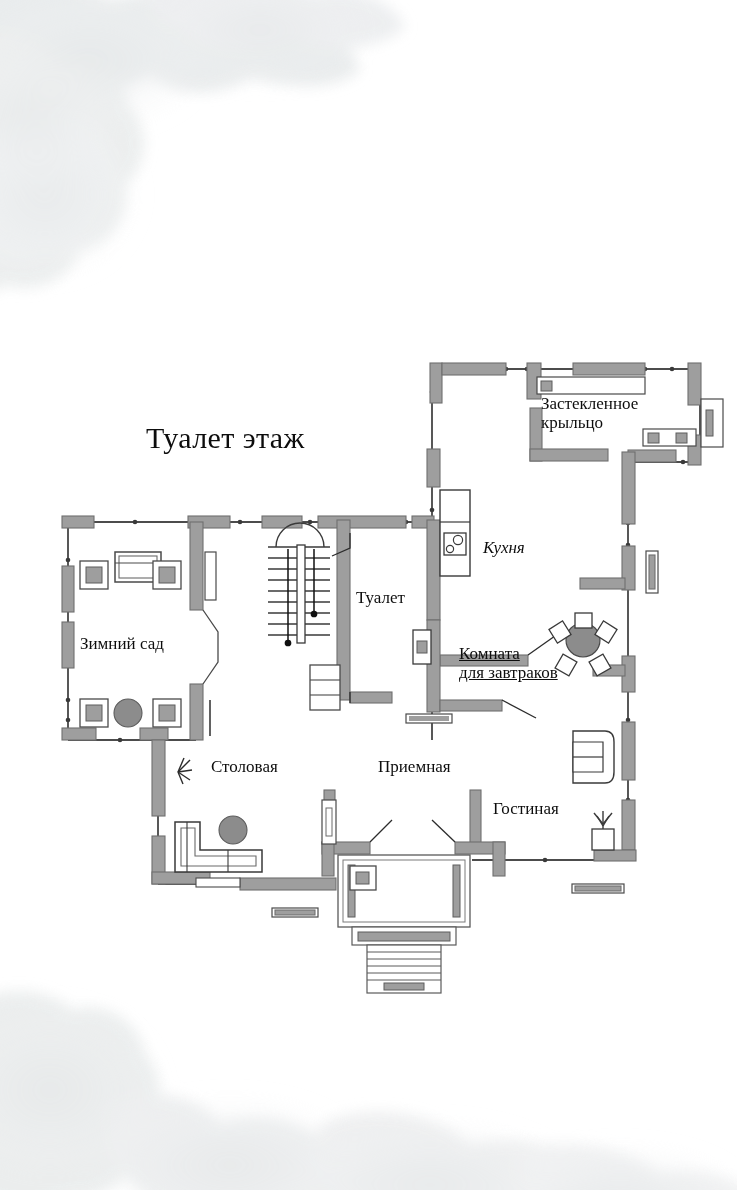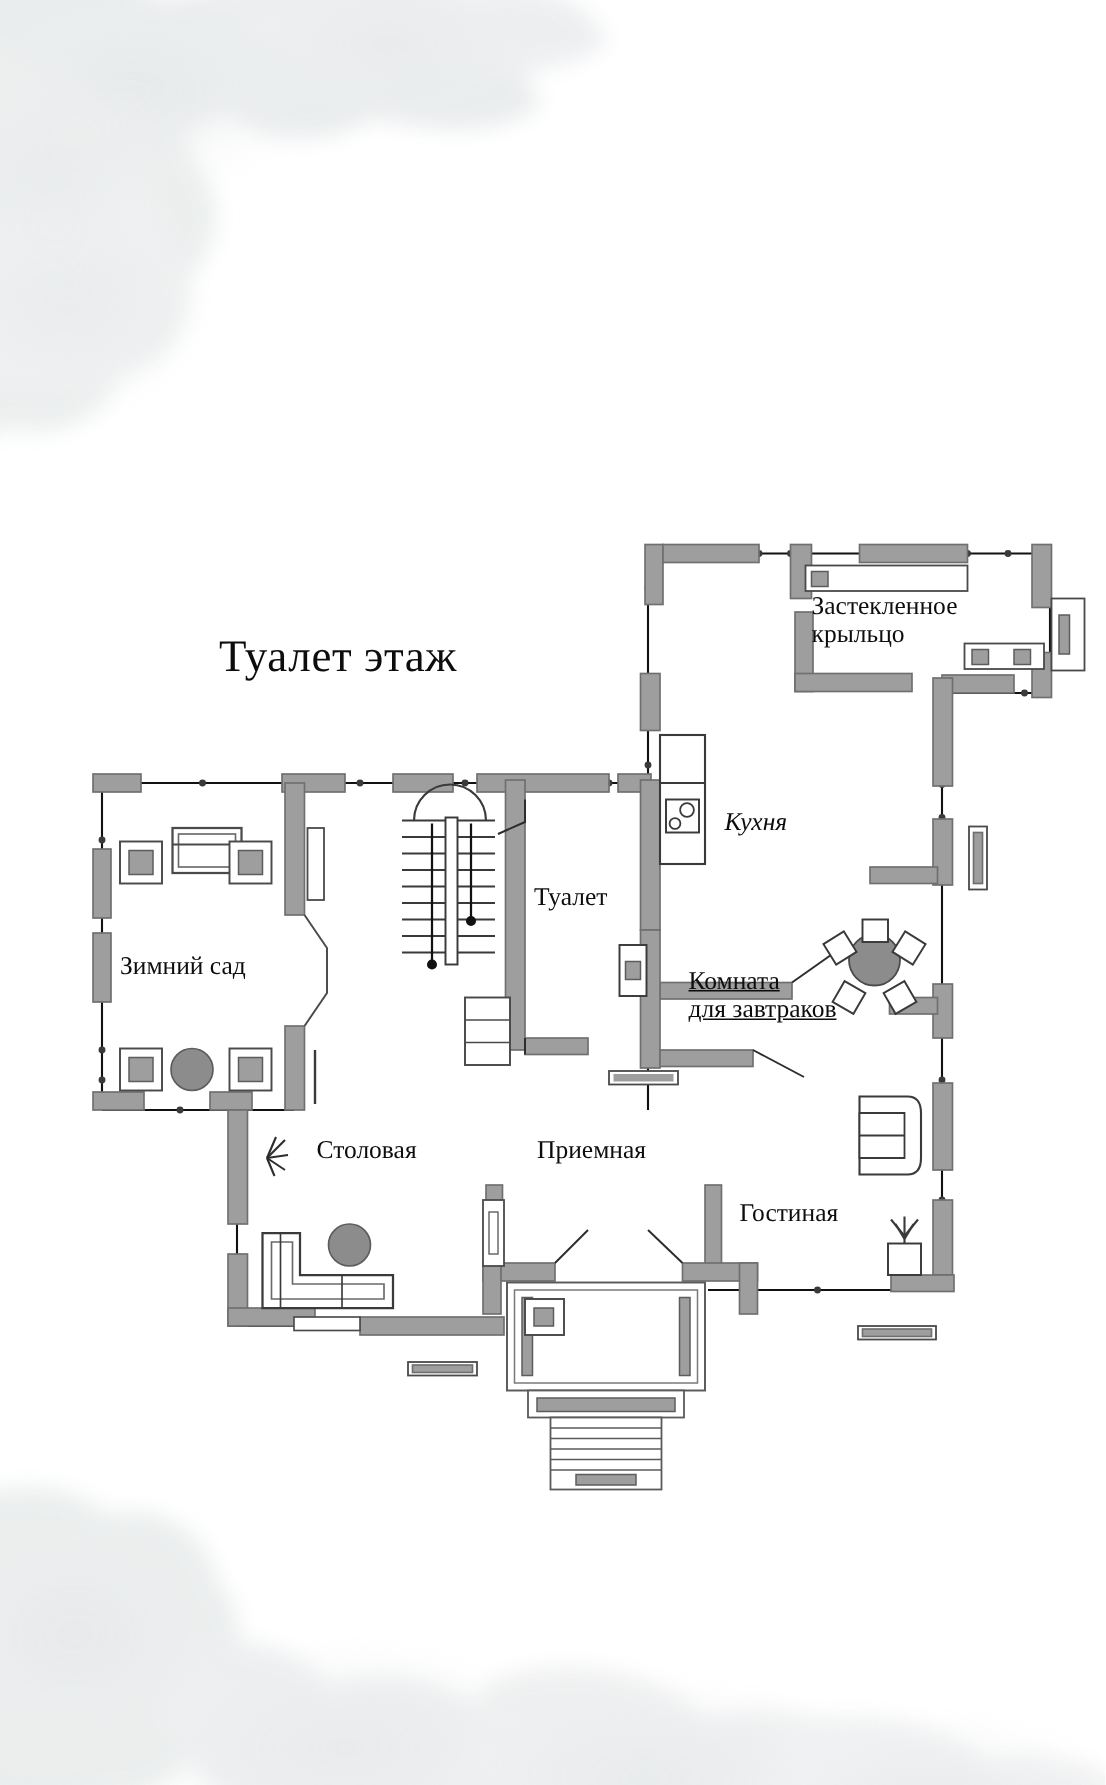--- a/index.html
+++ b/index.html
@@ -410,17 +410,17 @@
 
   <div class="lbl room-label" style="left:80px; top:634px;">Зимний сад</div>
 
   <div class="lbl room-label two-line" style="left:459px; top:644px; width:140px; text-align:left;text-decoration:underline;">
     <span>Комната</span><br>
     <span>для завтраков</span>
   </div>
 
   <div class="lbl room-label" style="left:211px; top:757px;">Столовая</div>
 
-  <div class="lbl room-label" style="left:358px; top:757px;">Приемная</div>
+  <div class="lbl room-label" style="left:378px; top:757px;">Приемная</div>
 
   <div class="lbl room-label" style="left:493px; top:799px;">Гостиная</div>
 
 </div>
 
 </body></html>

